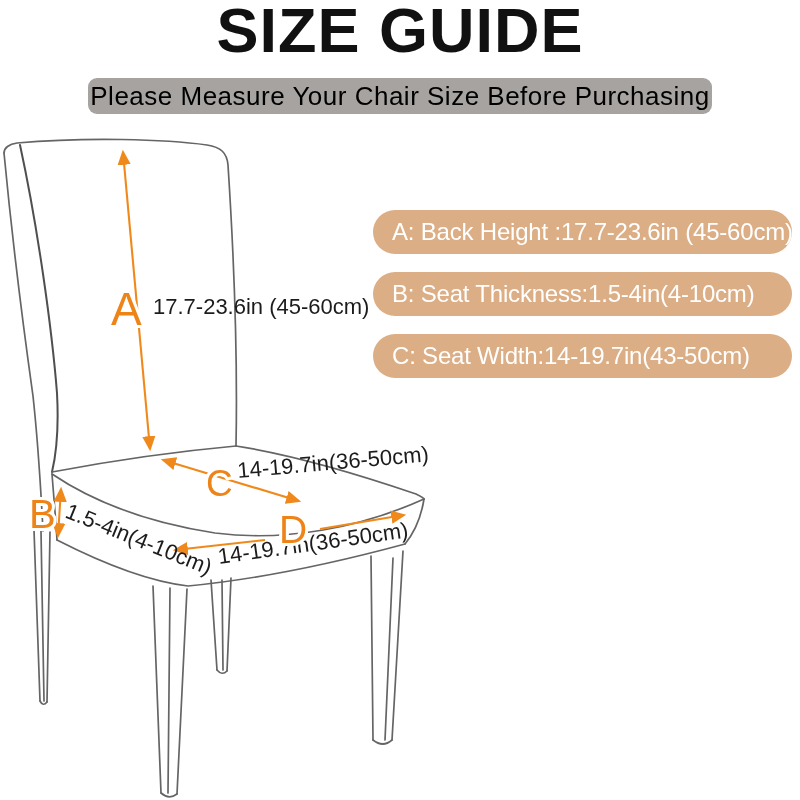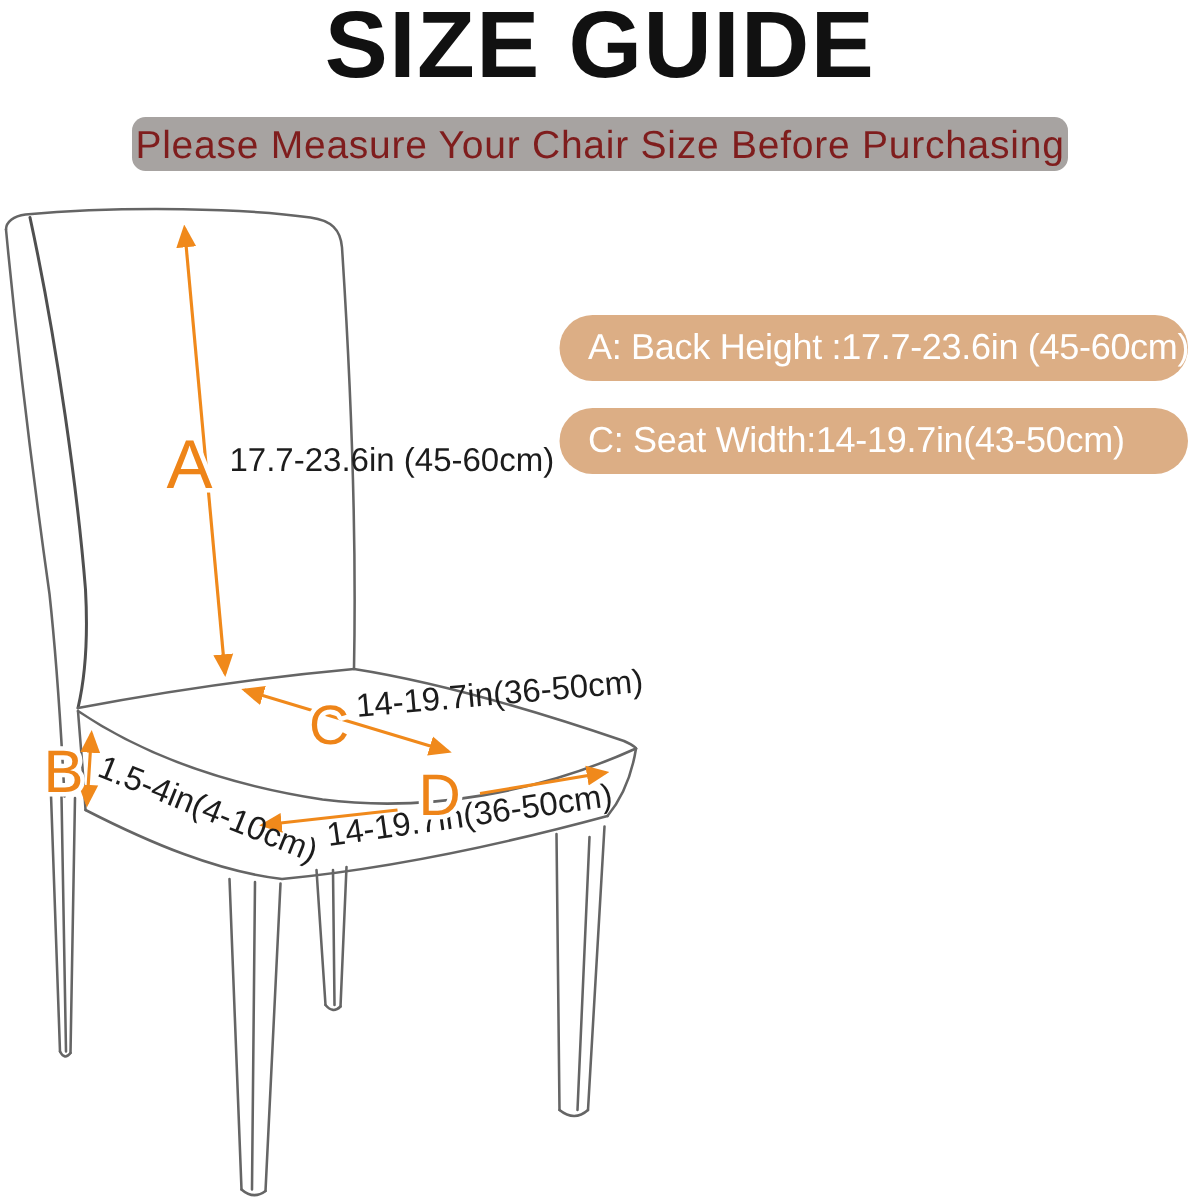--- a/index.html
+++ b/index.html
@@ -9,21 +9,21 @@
     position:absolute;top:-6px;left:0;width:800px;text-align:center;
     font-size:63px;font-weight:700;color:#111;letter-spacing:1px;
     white-space:nowrap;
   }
   .banner{
     position:absolute;left:88px;top:78px;width:624px;height:36px;
     background:#a7a3a1;border-radius:9px;
     display:flex;align-items:center;justify-content:center;
   }
   .banner-text{
-    color:#7f1d1d;font-size:26px;letter-spacing:0.5px;white-space:nowrap;
+    color:#000000;font-size:26px;letter-spacing:0.5px;white-space:nowrap;
   }
   .size-list{
     position:absolute;left:373px;top:210px;width:419px;
     display:flex;flex-direction:column;gap:18px;
   }
   .size-row{
     height:44px;background:#dcae85;border-radius:22px;
     display:flex;align-items:center;
     padding-left:19px;box-sizing:border-box;
   }
@@ -43,20 +43,23 @@
 
 <div class="page-title">SIZE GUIDE</div>
 
 <div class="banner">
   <span class="banner-text">Please Measure Your Chair Size Before Purchasing</span>
 </div>
 
 <div class="size-list">
   <div class="size-row">
     <span class="size-row-text">A: Back Height :17.7-23.6in (45-60cm)</span>
+  </div>
+  <div class="size-row">
+    <span class="size-row-text">B: Seat Thickness:1.5-4in(4-10cm)</span>
   </div>
   <div class="size-row">
     <span class="size-row-text">C: Seat Width:14-19.7in(43-50cm)</span>
   </div>
 </div>
 
 <svg class="chair" width="800" height="800" viewBox="0 0 800 800" xmlns="http://www.w3.org/2000/svg">
   <defs>
     <marker id="ah" viewBox="0 0 10 10" refX="8.5" refY="5" markerWidth="7.2" markerHeight="7.2" orient="auto-start-reverse">
       <path d="M0,0.6 L10,5 L0,9.4 z" fill="#f0891b"></path>

